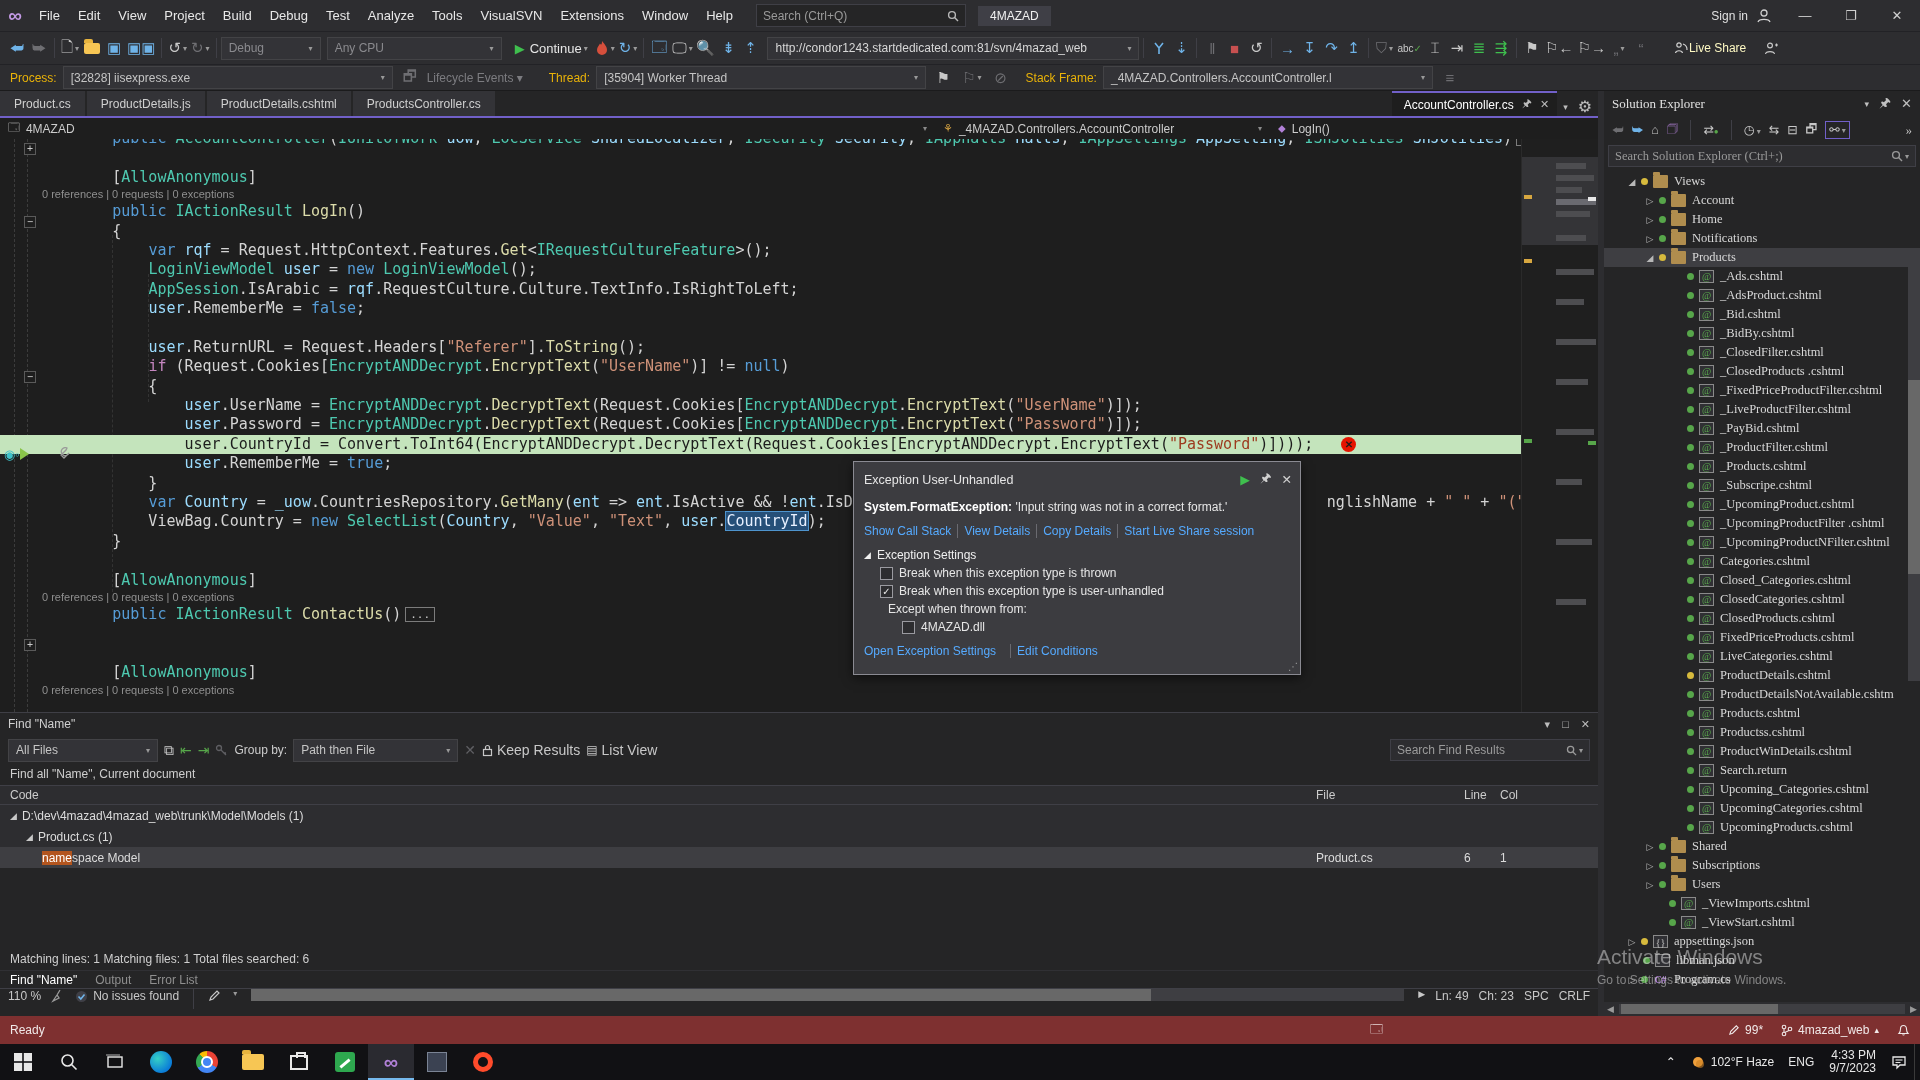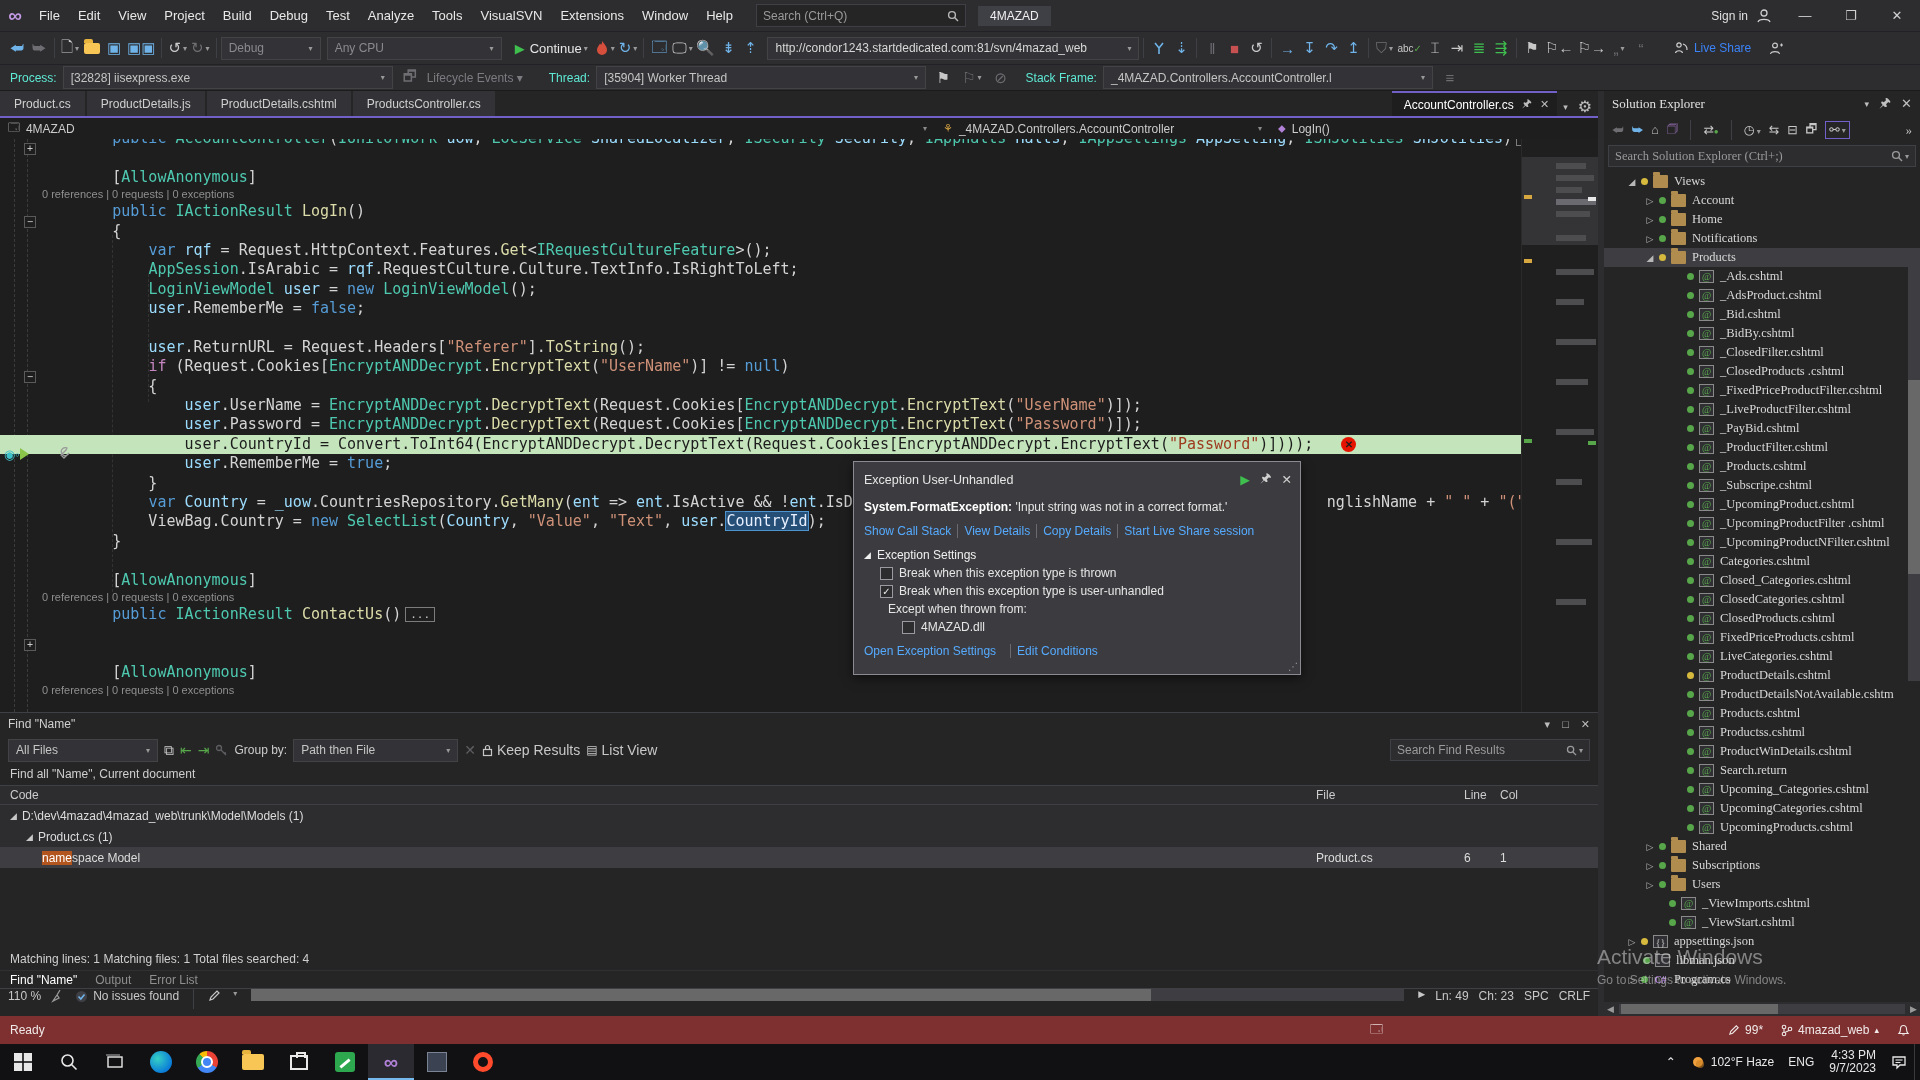--- a/index.html
+++ b/index.html
@@ -32,27 +32,27 @@
   .tbtn.blue { color:#6fb3e8; } .tbtn.dim { color:#6e6e72; } .tbtn.green { color:#3fbf4e; }
   .caret { font-size:8px; color:#9a9a9a; margin-left:2px; }
   .combo { background:#333337; border:1px solid #434346; height:23px; display:flex; align-items:center;
     padding:0 7px; color:#c5c5c5; font-size:12px; }
   .combo .car { margin-left:auto; font-size:8px; color:#999; padding-left:8px; }
   #cfg-combo { width:100px; color:#8a8a8e; } #plat-combo { width:175px; color:#8a8a8e; }
   #continue-btn { display:flex; align-items:center; height:24px; padding:0 5px; color:#e6e6e6; }
   #continue-btn .play { color:#3fbf4e; margin-right:5px; font-size:13px; }
   #url-combo { width:372px; }
   #url-combo .txt { overflow:hidden; white-space:nowrap; text-overflow:ellipsis; color:#d8d8d8; }
-  #liveshare { display:flex; align-items:center; color:#3b82f6; font-size:12px; gap:5px; padding:0 8px; }
+  #liveshare { display:flex; align-items:center; color:#fef9c3; font-size:12px; padding:0 8px; }
   .stop-red { color:#c75050 !important; }
 
   
   #debugbar { position:absolute; top:65px; left:0; right:0; height:26px; background:#2d2d30;
     display:flex; align-items:center; padding:0 10px; gap:6px; border-bottom:1px solid #1b1b1c; font-size:12px; }
-  #debugbar .lbl { color:#5eead4; }
+  #debugbar .lbl { color:#eab308; }
   #debugbar .lbl.dim { color:#7c7c80; }
   #process-combo { width:330px; } #thread-combo { width:330px; } #stack-combo { width:330px; }
 
   
   #workspace { position:absolute; top:91px; left:0; right:0; bottom:64px; display:flex; }
   #editor-col { width:1598px; display:flex; flex-direction:column; background:#1e1e1e; }
   #se-splitter { width:6px; background:#2d2d30; }
 
   
   #tabstrip { height:25px; background:#252526; display:flex; align-items:flex-end; }
@@ -422,22 +422,22 @@
         <div class="gdash" style="left:112px; top:96px; bottom:120px; position:absolute; border-color:#333;"></div>
         <div class="gdash" style="left:148px; top:135px; bottom:310px; position:absolute; border-color:#333;"></div>
         <div id="code-lines">
             <div class="cline"><span class="tok-p">        </span><span class="tok-k">public </span><span class="tok-t">AccountController</span><span class="tok-p">(</span><span class="tok-t">IUnitOfWork</span><span class="tok-p"> </span><span class="tok-v">uow</span><span class="tok-p">, </span><span class="tok-t">LocService</span><span class="tok-p"> </span><span class="tok-v">SharedLocalizer</span><span class="tok-p">, </span><span class="tok-t">ISecurity</span><span class="tok-p"> </span><span class="tok-v">Security</span><span class="tok-p">, </span><span class="tok-t">IApphalts</span><span class="tok-p"> </span><span class="tok-v">Halts</span><span class="tok-p">, </span><span class="tok-t">IAppSettings</span><span class="tok-p"> </span><span class="tok-v">AppSetting</span><span class="tok-p">, </span><span class="tok-t">ISnJolities</span><span class="tok-p"> </span><span class="tok-v">SnJolities</span><span class="tok-p">)</span><span class="tok-fbox">...</span></div>
             <div class="cline"></div>
             <div class="cline"><span class="tok-p">        [</span><span class="tok-t">AllowAnonymous</span><span class="tok-p">]</span></div>
             <div class="cline lens">0 references | 0 requests | 0 exceptions</div>
             <div class="cline"><span class="tok-p">        </span><span class="tok-k">public </span><span class="tok-t">IActionResult</span><span class="tok-p"> </span><span class="tok-m">LogIn</span><span class="tok-p">()</span></div>
             <div class="cline"><span class="tok-p">        {</span></div>
             <div class="cline"><span class="tok-p">            </span><span class="tok-k">var</span><span class="tok-p"> </span><span class="tok-v">rqf</span><span class="tok-p"> = Request.HttpContext.Features.</span><span class="tok-m">Get</span><span class="tok-p">&lt;</span><span class="tok-t">IRequestCultureFeature</span><span class="tok-p">&gt;();</span></div>
+            <div class="cline"><span class="tok-p">            </span><span class="tok-t">LoginViewModel</span><span class="tok-p"> </span><span class="tok-v">user</span><span class="tok-p"> = </span><span class="tok-k">new</span><span class="tok-p"> </span><span class="tok-t">LoginViewModel</span><span class="tok-p">();</span></div>
             <div class="cline"><span class="tok-p">            </span><span class="tok-t">AppSession</span><span class="tok-p">.IsArabic = </span><span class="tok-v">rqf</span><span class="tok-p">.RequestCulture.Culture.TextInfo.IsRightToLeft;</span></div>
-            <div class="cline"><span class="tok-p">            </span><span class="tok-t">LoginViewModel</span><span class="tok-p"> </span><span class="tok-v">user</span><span class="tok-p"> = </span><span class="tok-k">new</span><span class="tok-p"> </span><span class="tok-t">LoginViewModel</span><span class="tok-p">();</span></div>
             <div class="cline"><span class="tok-p">            </span><span class="tok-v">user</span><span class="tok-p">.RememberMe = </span><span class="tok-k">false</span><span class="tok-p">;</span></div>
             <div class="cline"></div>
             <div class="cline"><span class="tok-p">            </span><span class="tok-v">user</span><span class="tok-p">.ReturnURL = Request.Headers[</span><span class="tok-s">"Referer"</span><span class="tok-p">].</span><span class="tok-m">ToString</span><span class="tok-p">();</span></div>
             <div class="cline"><span class="tok-p">            </span><span class="tok-c">if</span><span class="tok-p"> (Request.Cookies[</span><span class="tok-t">EncryptANDDecrypt</span><span class="tok-p">.</span><span class="tok-m">EncryptText</span><span class="tok-p">(</span><span class="tok-s">"UserName"</span><span class="tok-p">)] != </span><span class="tok-k">null</span><span class="tok-p">)</span></div>
             <div class="cline"><span class="tok-p">            {</span></div>
             <div class="cline"><span class="tok-p">                </span><span class="tok-v">user</span><span class="tok-p">.UserName = </span><span class="tok-t">EncryptANDDecrypt</span><span class="tok-p">.</span><span class="tok-m">DecryptText</span><span class="tok-p">(Request.Cookies[</span><span class="tok-t">EncryptANDDecrypt</span><span class="tok-p">.</span><span class="tok-m">EncryptText</span><span class="tok-p">(</span><span class="tok-s">"UserName"</span><span class="tok-p">)]);</span></div>
             <div class="cline"><span class="tok-p">                </span><span class="tok-v">user</span><span class="tok-p">.Password = </span><span class="tok-t">EncryptANDDecrypt</span><span class="tok-p">.</span><span class="tok-m">DecryptText</span><span class="tok-p">(Request.Cookies[</span><span class="tok-t">EncryptANDDecrypt</span><span class="tok-p">.</span><span class="tok-m">EncryptText</span><span class="tok-p">(</span><span class="tok-s">"Password"</span><span class="tok-p">)]);</span></div>
             <div class="cline hl"><span class="tok-p">                </span><span class="tok-v">user</span><span class="tok-p">.CountryId = </span><span class="tok-t">Convert</span><span class="tok-p">.</span><span class="tok-m">ToInt64</span><span class="tok-p">(</span><span class="tok-t">EncryptANDDecrypt</span><span class="tok-p">.</span><span class="tok-m">DecryptText</span><span class="tok-p">(Request.Cookies[</span><span class="tok-t">EncryptANDDecrypt</span><span class="tok-p">.</span><span class="tok-m">EncryptText</span><span class="tok-p">(</span><span class="tok-s">"Password"</span><span class="tok-p">)])));</span><span class="errdot">✕</span></div>
             <div class="cline"><span class="tok-p">                </span><span class="tok-v">user</span><span class="tok-p">.RememberMe = </span><span class="tok-k">true</span><span class="tok-p">;</span></div>
             <div class="cline"><span class="tok-p">            }</span></div>
@@ -600,21 +600,21 @@
             </div>
             <div class="frow sel" style="padding-left: 42px;">
               <span></span>
               <span class="match-hl">name</span>
               <span>space Model</span>
               <span class="cell-file">Product.cs</span>
               <span class="cell-line">6</span>
               <span class="cell-col">1</span>
             </div>
           </div>
-        <div id="find-footer">Matching lines: 1 Matching files: 1 Total files searched: 4</div>
+        <div id="find-footer">Matching lines: 1 Matching files: 1 Total files searched: 6</div>
         <div id="find-tabs">
             <span class="ptab active">Find "Name"</span>
             <span class="ptab">Output</span>
             <span class="ptab">Error List</span>
           </div>
       </div>
 
       <div id="statusstrip">
         <span class="strip-item">110 %</span>
         <svg width="14" height="14" viewBox="0 0 14 14">

